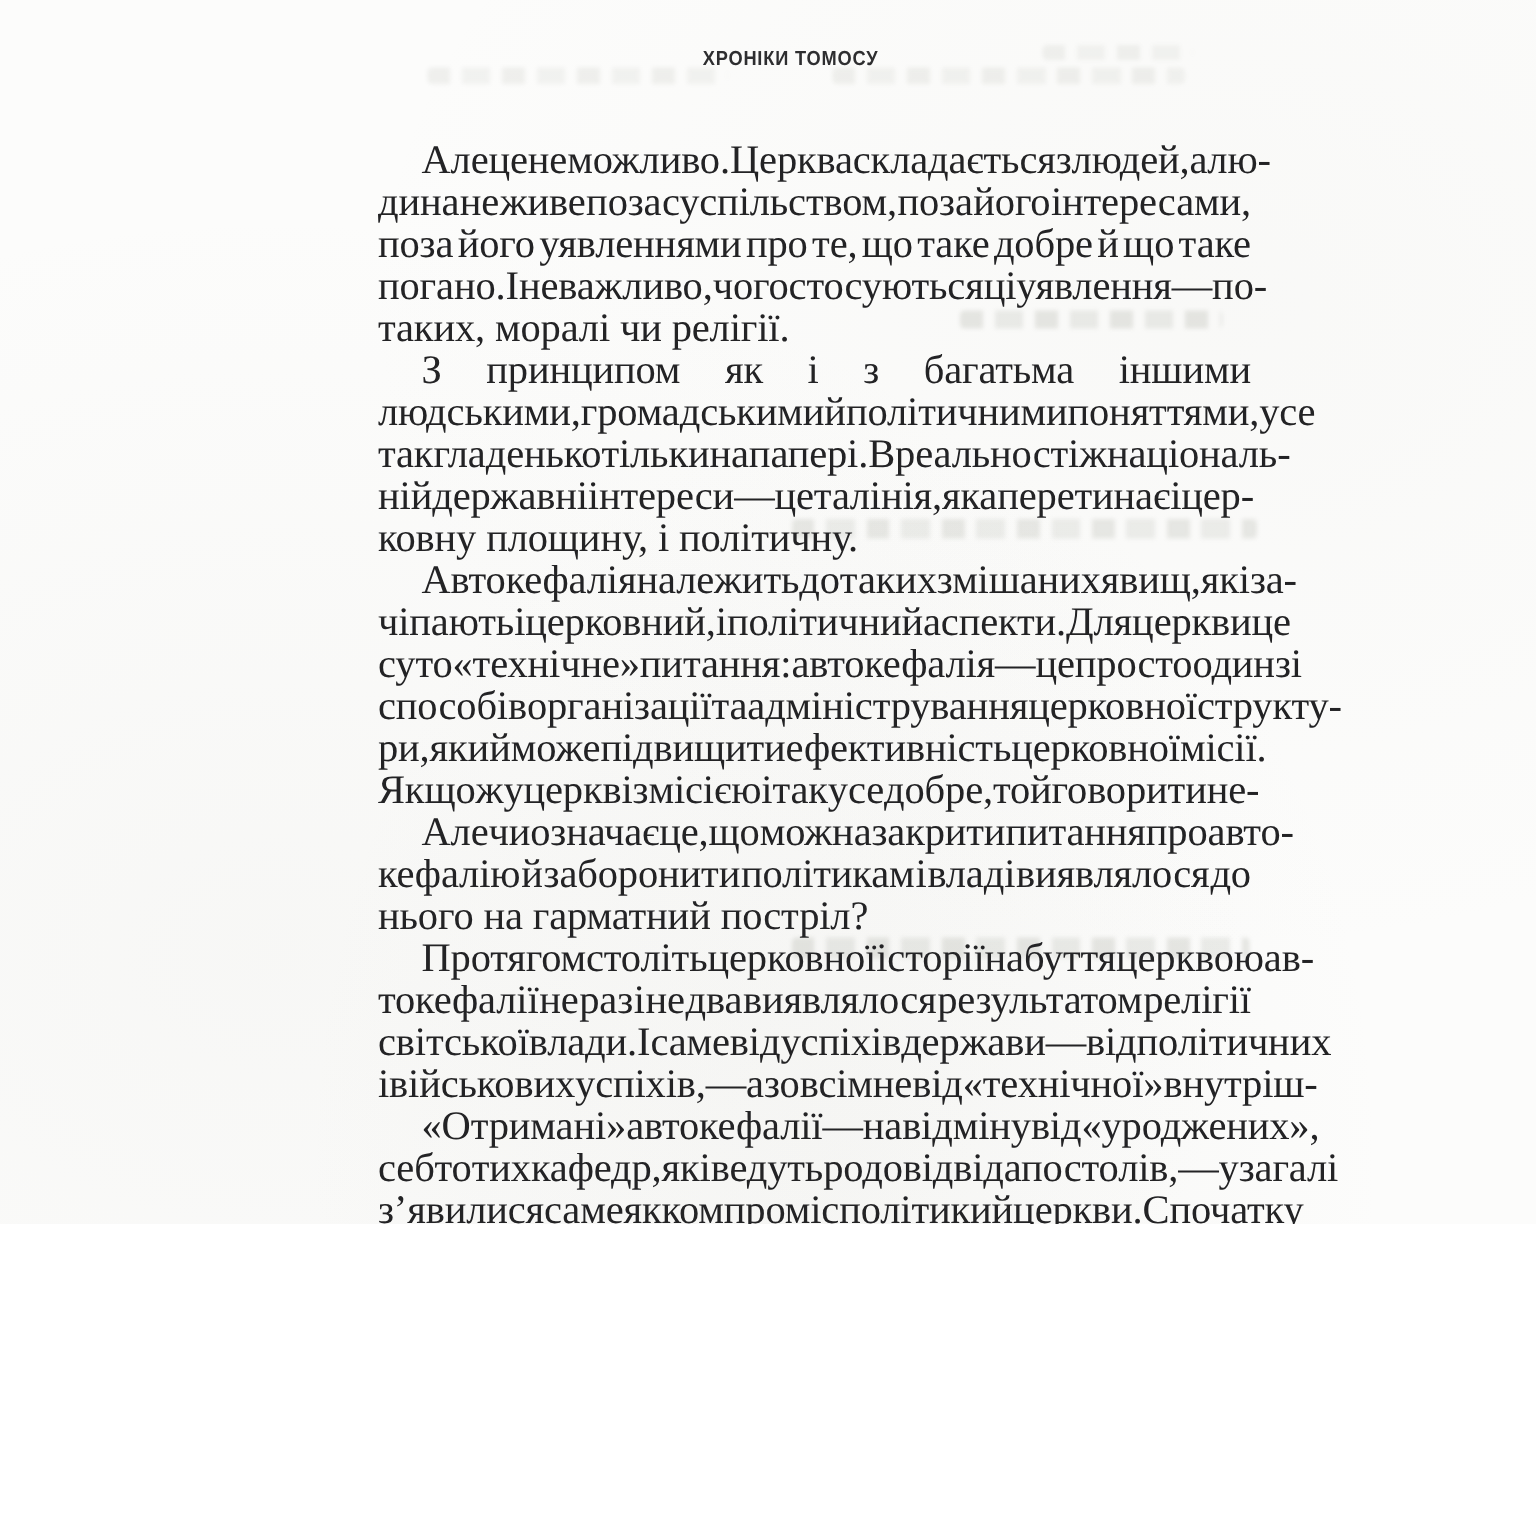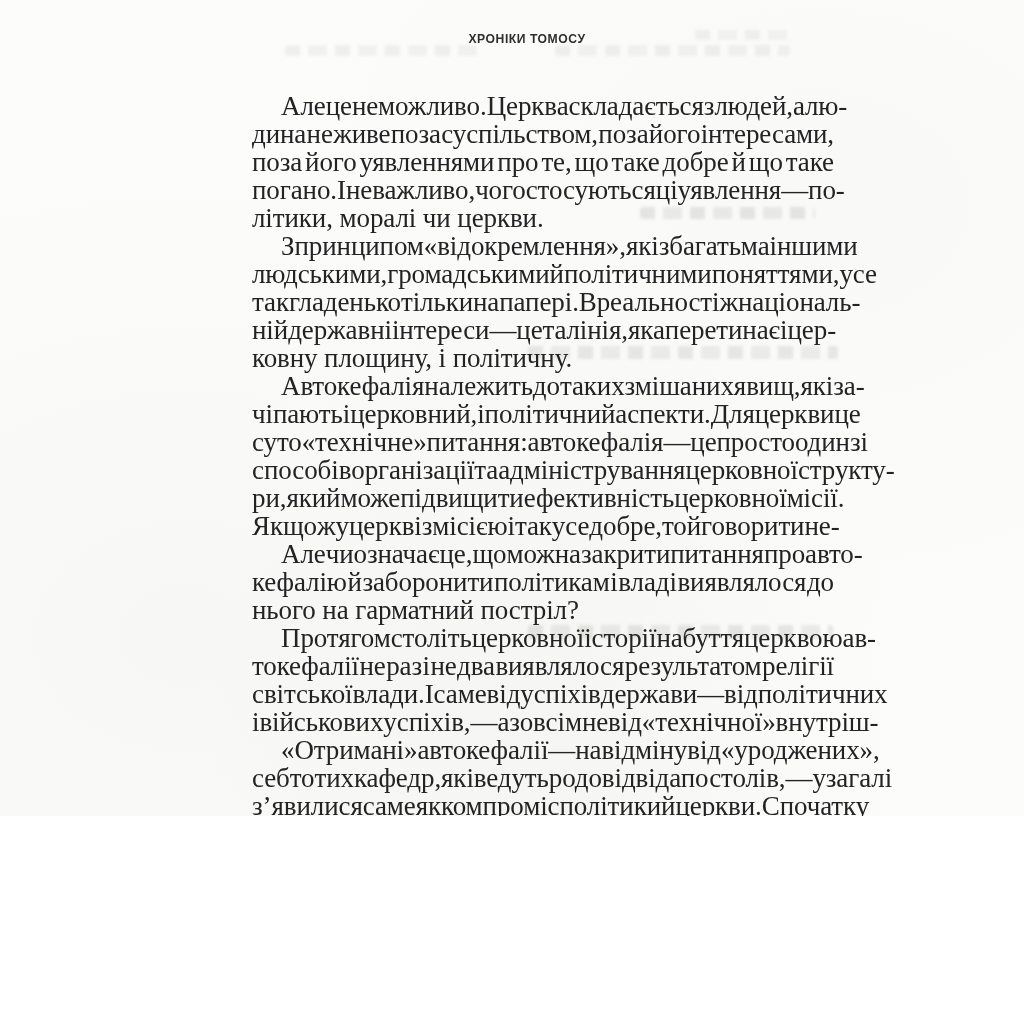--- a/index.html
+++ b/index.html
@@ -83,22 +83,22 @@
   <div class="ghost" style="left:528px;top:346px;width:310px;height:13px;opacity:.50;"></div>
   <div class="ghost" style="left:528px;top:625px;width:305px;height:14px;opacity:.55;"></div>
   <div class="ghost" style="left:510px;top:872px;width:250px;height:11px;opacity:.40;"></div>
   <div class="ghost" style="left:400px;top:888px;width:140px;height:10px;opacity:.30;"></div>
 
   <div class="text-block">
       <div class="line indent"><span>Але</span><span>це</span><span>неможливо.</span><span>Церква</span><span>складається</span><span>з</span><span>людей,</span><span>а</span><span>лю-</span></div>
       <div class="line"><span>дина</span><span>не</span><span>живе</span><span>поза</span><span>суспільством,</span><span>поза</span><span>його</span><span>інтересами,</span></div>
       <div class="line"><span>поза</span><span>його</span><span>уявленнями</span><span>про</span><span>те,</span><span>що</span><span>таке</span><span>добре</span><span>й</span><span>що</span><span>таке</span></div>
       <div class="line"><span>погано.</span><span>І</span><span>не</span><span>важливо,</span><span>чого</span><span>стосуються</span><span>ці</span><span>уявлення</span><span>—</span><span>по-</span></div>
-      <div class="line end">літики, моралі чи церкви.</div>
-      <div class="line indent"><span>З</span><span>принципом</span><span>«відокремлення»,</span><span>як</span><span>і</span><span>з</span><span>багатьма</span><span>іншими</span></div>
+      <div class="line end">таких, моралі чи релігії.</div>
+      <div class="line indent"><span>З</span><span>принципом</span><span>як</span><span>і</span><span>з</span><span>багатьма</span><span>іншими</span></div>
       <div class="line"><span>людськими,</span><span>громадськими</span><span>й</span><span>політичними</span><span>поняттями,</span><span>усе</span></div>
       <div class="line"><span>так</span><span>гладенько</span><span>тільки</span><span>на</span><span>папері.</span><span>В</span><span>реальності</span><span>ж</span><span>національ-</span></div>
       <div class="line"><span>ні</span><span>й</span><span>державні</span><span>інтереси</span><span>—</span><span>це</span><span>та</span><span>лінія,</span><span>яка</span><span>перетинає</span><span>і</span><span>цер-</span></div>
       <div class="line end">ковну площину, і політичну.</div>
       <div class="line indent"><span>Автокефалія</span><span>належить</span><span>до</span><span>таких</span><span>змішаних</span><span>явищ,</span><span>які</span><span>за-</span></div>
       <div class="line"><span>чіпають</span><span>і</span><span>церковний,</span><span>і</span><span>політичний</span><span>аспекти.</span><span>Для</span><span>церкви</span><span>це</span></div>
       <div class="line"><span>суто</span><span>«технічне»</span><span>питання:</span><span>автокефалія</span><span>—</span><span>це</span><span>просто</span><span>один</span><span>зі</span></div>
       <div class="line"><span>способів</span><span>організації</span><span>та</span><span>адміністрування</span><span>церковної</span><span>структу-</span></div>
       <div class="line"><span>ри,</span><span>який</span><span>може</span><span>підвищити</span><span>ефективність</span><span>церковної</span><span>місії.</span></div>
       <div class="line"><span>Якщо</span><span>ж</span><span>у</span><span>церкві</span><span>з</span><span>місією</span><span>і</span><span>так</span><span>усе</span><span>добре,</span><span>то</span><span>й</span><span>говорити</span><span>не-</span></div>

